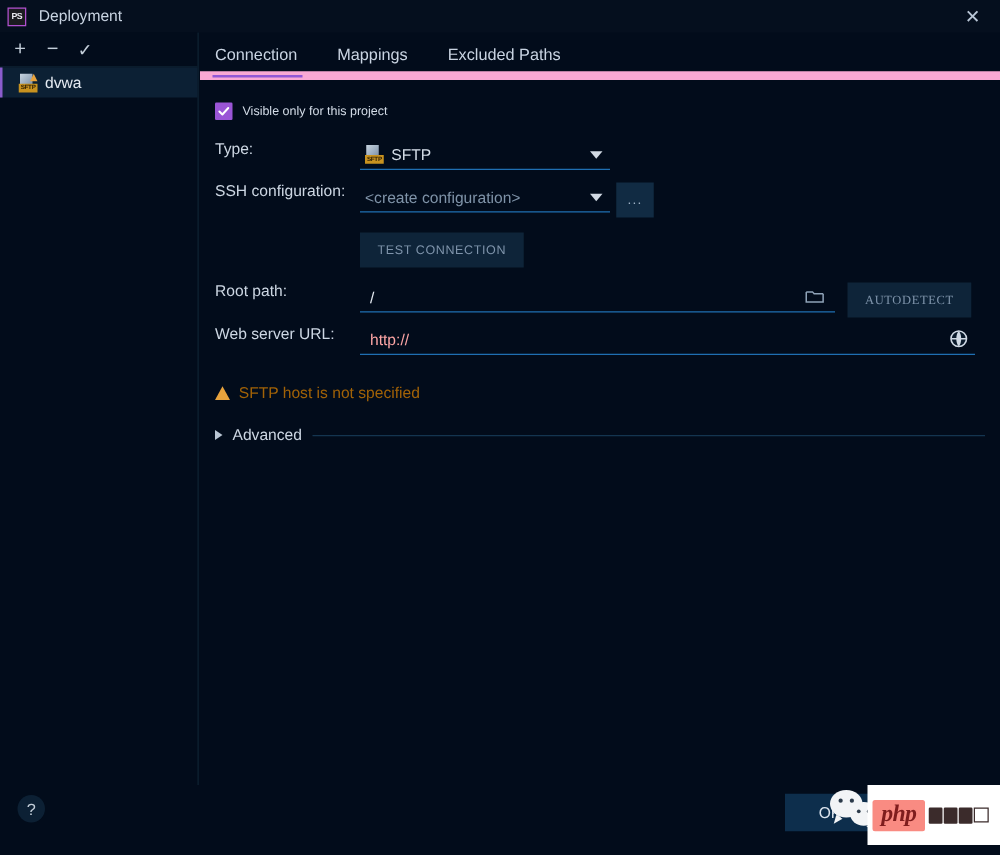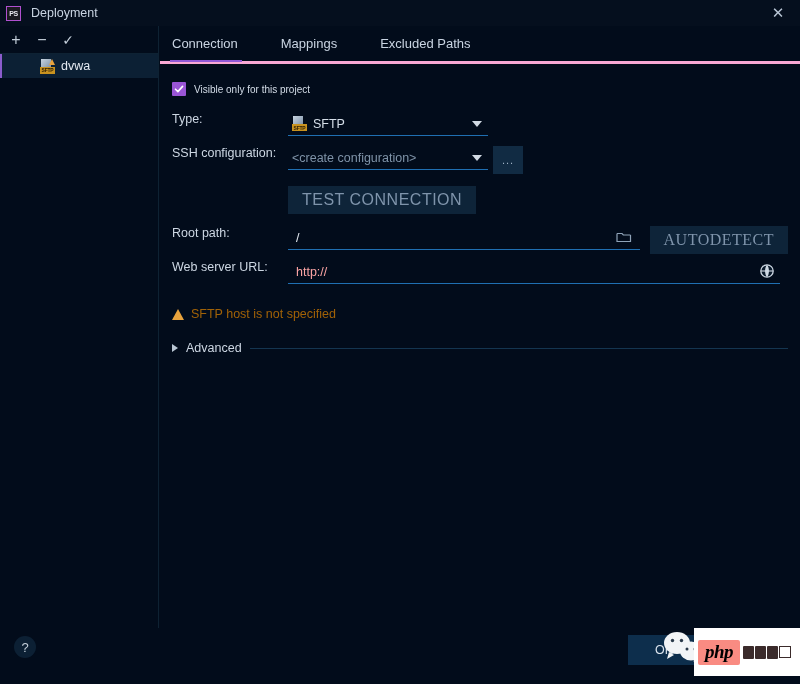--- a/index.html
+++ b/index.html
@@ -47,21 +47,21 @@
     border-bottom: 1px solid #0e2233;
   }
   .tb-btn {
     width: 24px; height: 24px; display: flex; align-items: center; justify-content: center;
     color: #c3ced9; font-size: 16px; line-height: 1;
   }
   .tb-btn.check { font-size: 14px; }
 
   .side-item {
     position: relative; height: 24px; display: flex; align-items: center;
-    padding-left: 40px; gap: 6px;
+    padding-left: 15px; gap: 6px;
     background: #0c2034;
   }
   .side-item::before {
     content: ""; position: absolute; left: 0; top: 0; bottom: 0; width: 2px;
     background: #8b5ccc;
   }
   .side-item-label { color: #e4eaf2; font-size: 12.5px; }
 
   
   .sftp-icon { position: relative; width: 15px; height: 15px; }
@@ -80,22 +80,22 @@
     background: #c8921f; color: #2b1d04; font-size: 5px; font-weight: bold;
     display: flex; align-items: center; justify-content: center;
     letter-spacing: -0.2px;
   }
 
   
   .main { position: absolute; left: 160px; top: 26px; width: 640px; height: 602px; }
 
   .tabs {
     position: relative; height: 38px;
-    display: flex; align-items: flex-start; gap: 15px; padding-top: 10px;
-    border-bottom: 3px solid #f9a8d4;
+    display: flex; align-items: flex-start; gap: 4px; padding-top: 10px;
+    border-bottom: 7px solid #f9a8d4;
   }
   .tab {
     position: relative; padding: 0 14px 11px 14px;
     color: #c9d4e2; font-size: 13px;
   }
   .tab:first-child { padding-left: 12px; }
   .tab.active::after {
     content: ""; position: absolute; left: 10px; right: 10px; bottom: 0; height: 2px;
     background: #9158d6;
   }
@@ -145,21 +145,21 @@
 
   .ellipsis-btn {
     width: 30px; height: 28px; background: #112b43;
     color: #9fb2c6; font-size: 11px; letter-spacing: 1px;
     display: flex; align-items: center; justify-content: center;
     margin-left: 5px;
   }
 
   .btn-flat {
     background: #0e2439; color: #7f94ab;
-    font-size: 16px; letter-spacing: 0.5px;
+    font-size: 10px; letter-spacing: 0.5px;
     height: 28px; padding: 0 14px;
     display: inline-flex; align-items: center; justify-content: center;
   }
 
   .field {
     position: relative; height: 24px;
     border-bottom: 1.5px solid #1f6fb2;
     display: flex; align-items: center;
     padding-left: 8px;
   }
@@ -212,21 +212,21 @@
   .wm-wechat {
     position: absolute; left: 655px; top: 626px;
     width: 60px; height: 44px; pointer-events: none;
   }
   .wm-php {
     position: absolute; left: 694px; top: 628px;
     width: 106px; height: 48px; background: #ffffff;
     display: flex; align-items: center; padding-left: 4px; gap: 3px;
   }
   .php-badge {
-    background: #f98b82; color: #000000;
+    background: #f98b82; color: #7f1d1d;
     font-style: italic; font-weight: bold; font-size: 19px;
     padding: 1px 7px 2px 7px; border-radius: 2px;
     font-family: "Liberation Serif", serif;
     letter-spacing: -0.5px;
   }
   .cn-text {
     color: #3b2b2b; font-size: 14px; font-weight: bold;
     letter-spacing: -1px; display: flex; align-items: center; gap: 1px;
   }
   .cn-block { width: 11px; height: 13px; background: #3b2b2b; border-radius: 1px; }

